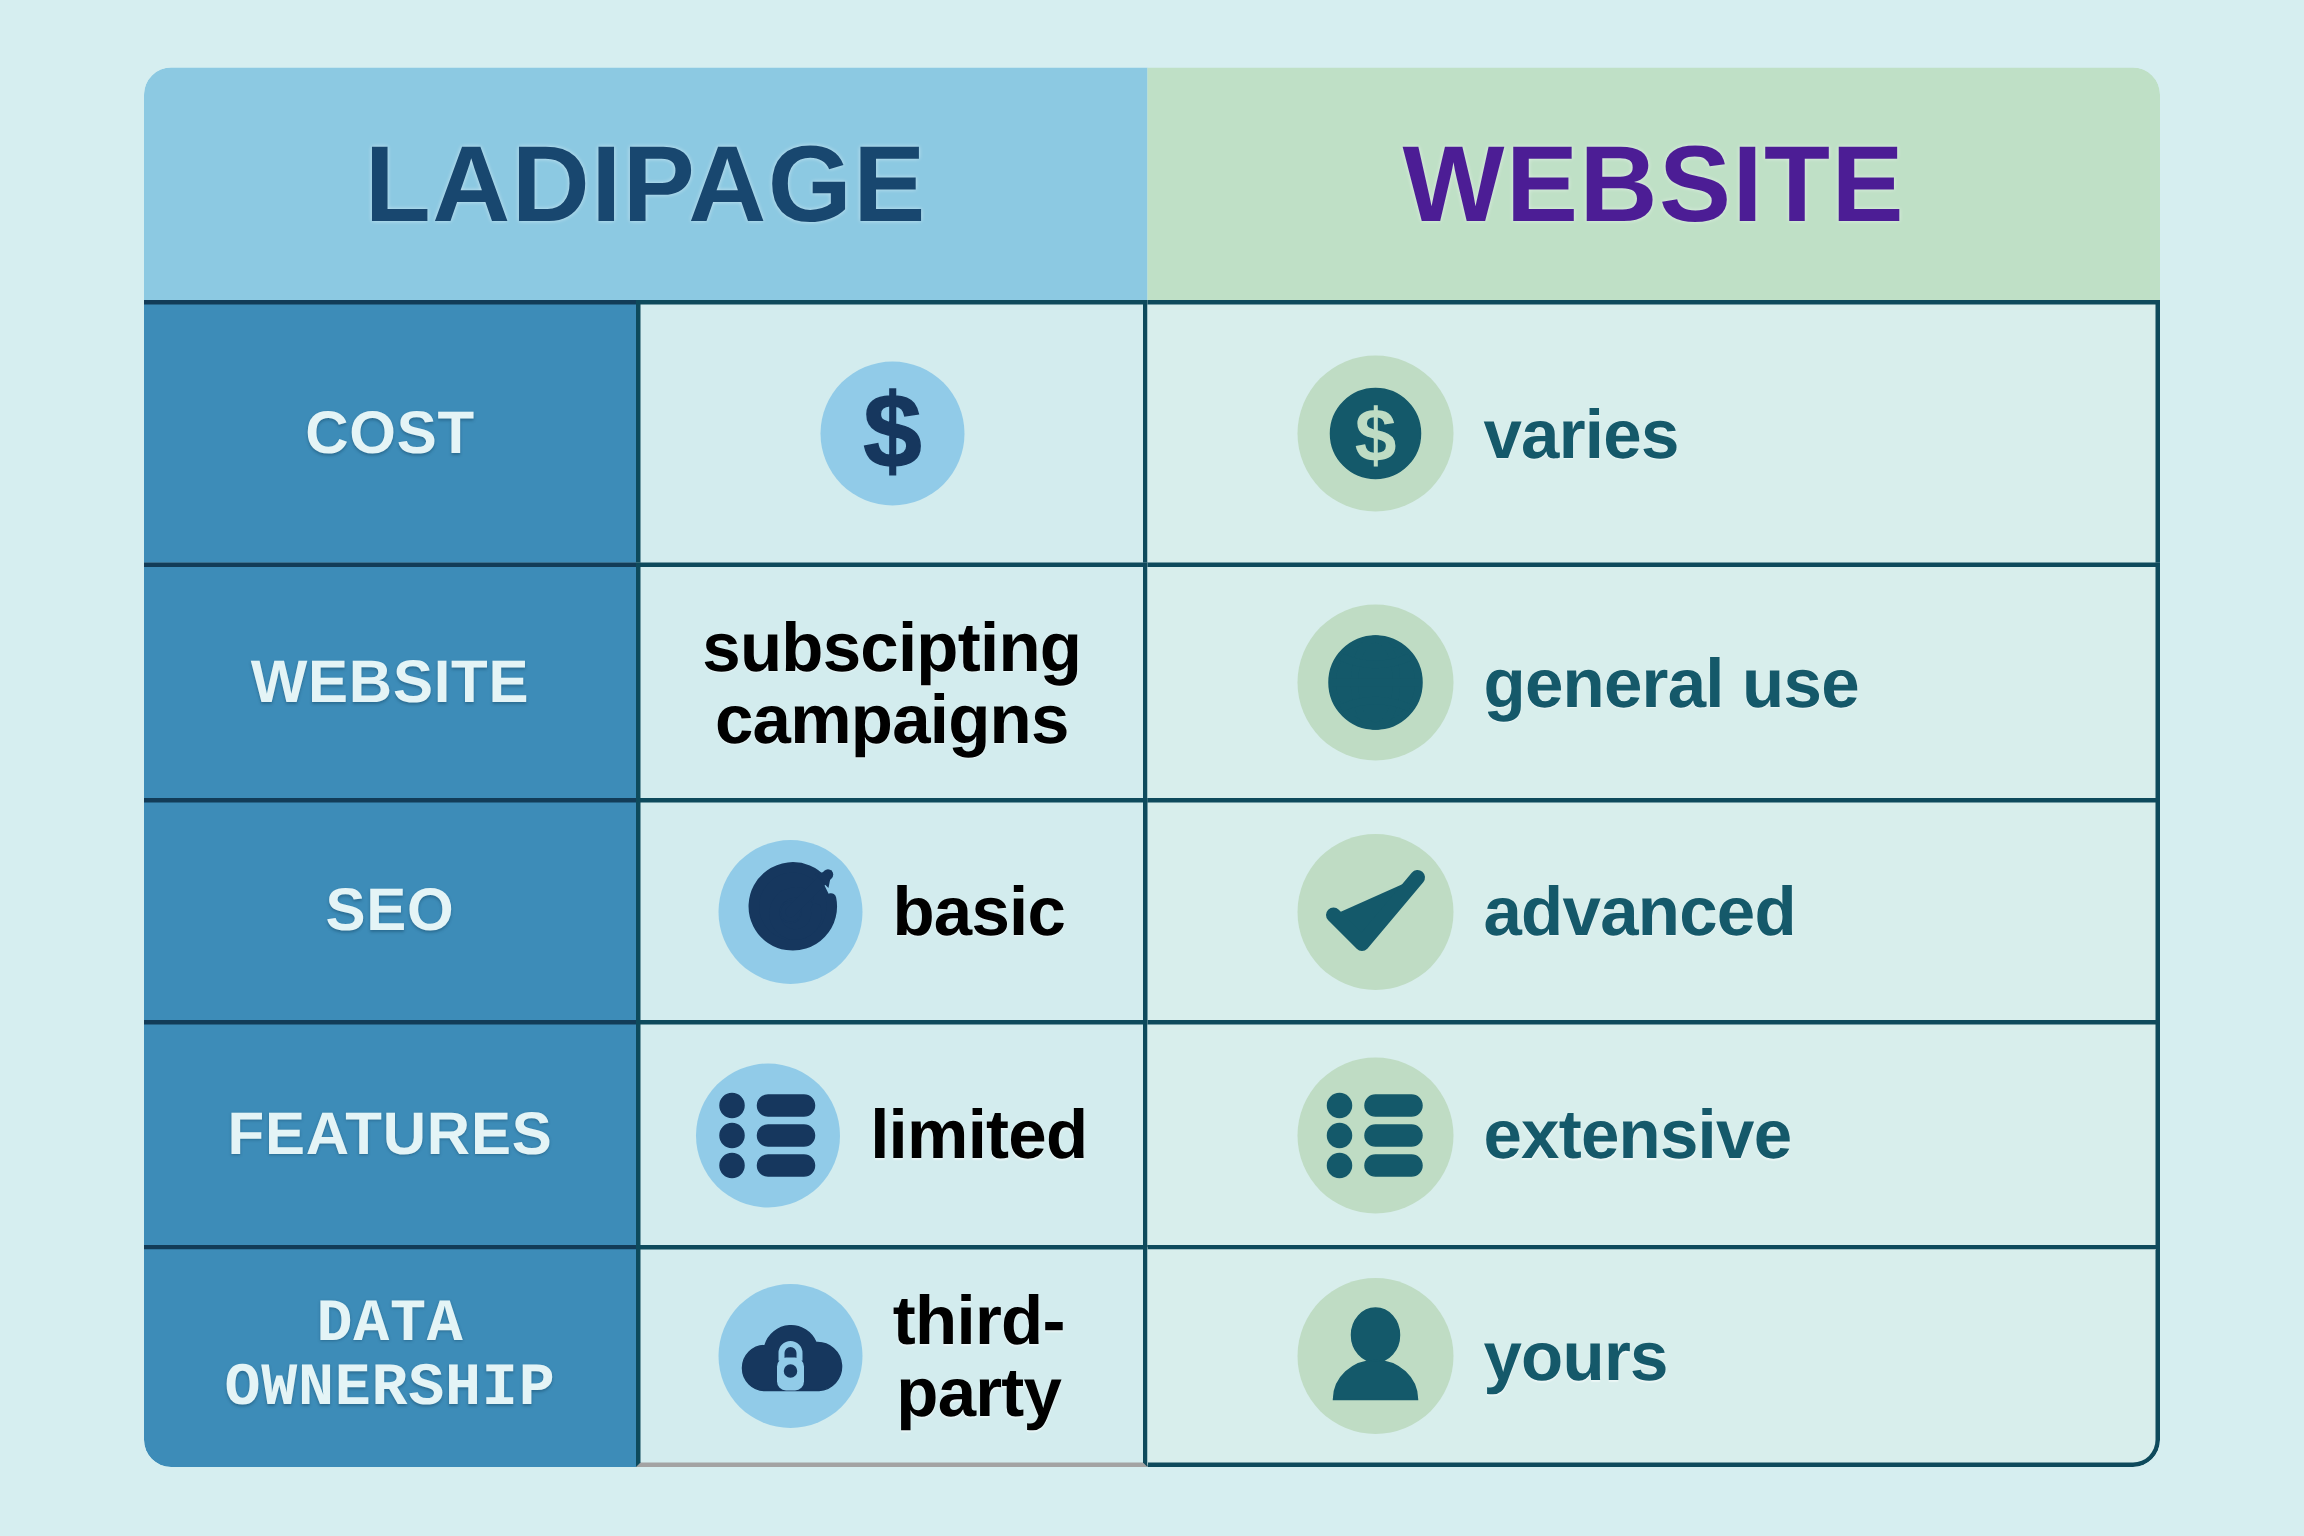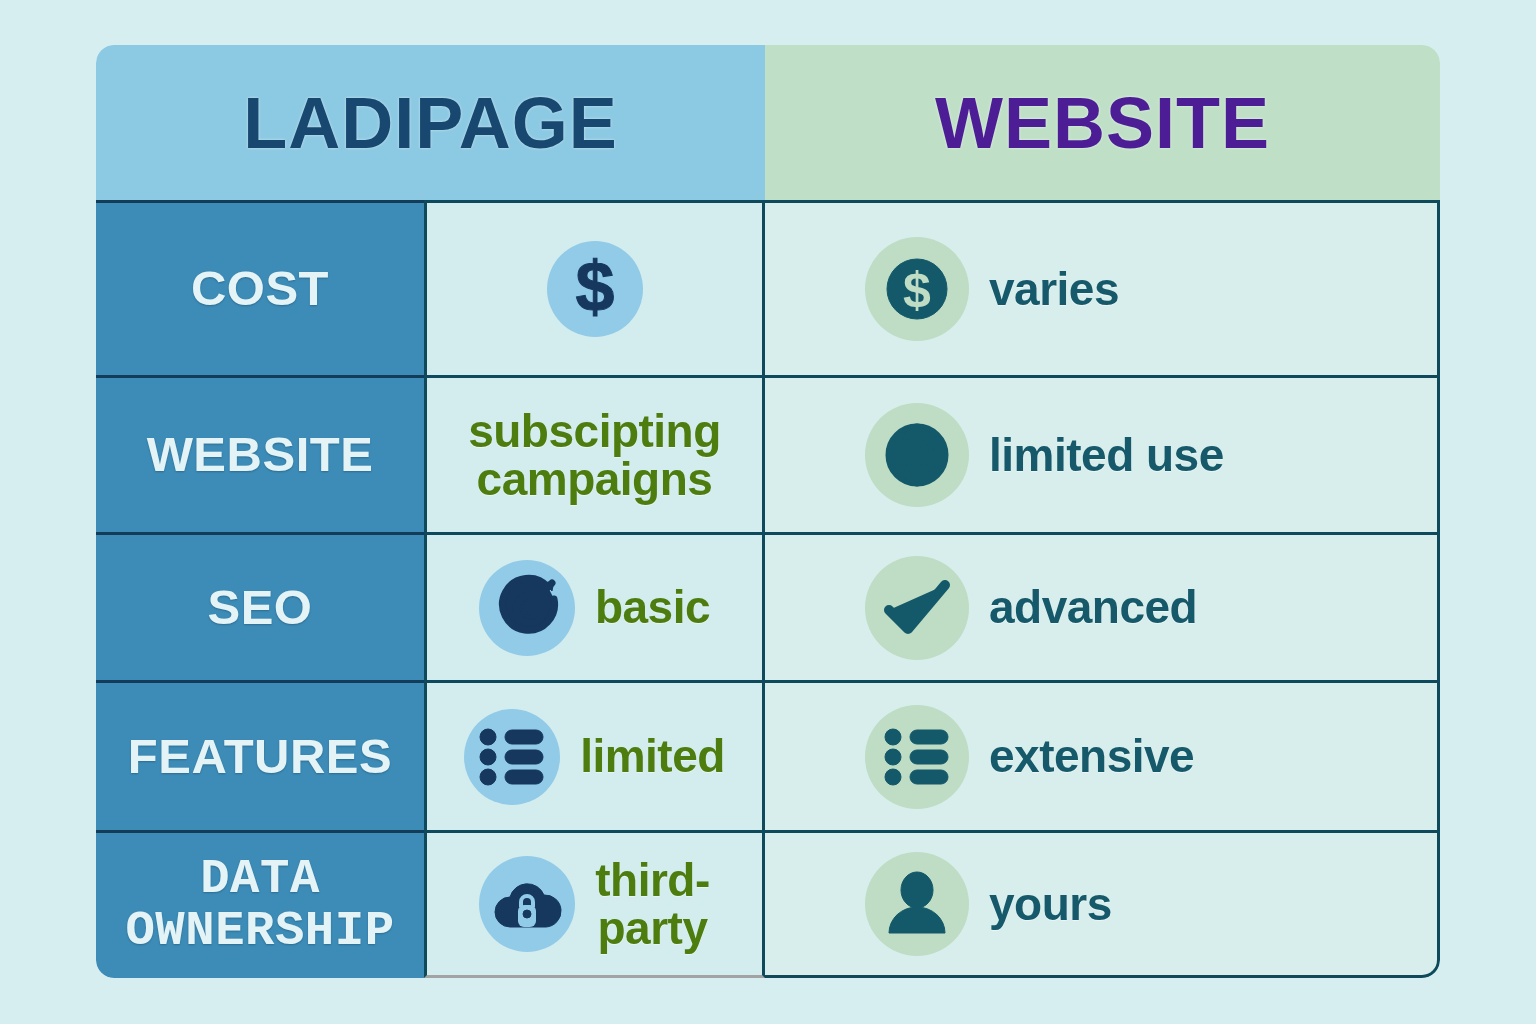--- a/index.html
+++ b/index.html
@@ -76,21 +76,21 @@
     justify-content: center;
     text-align: center;
     padding: 4px 10px;
     box-sizing: border-box;
     border-top: 3px solid #123c58;
     grid-column: 1;
   }
   .lbl.last { border-bottom-left-radius: 18px; font-family: Liberation Mono, monospace; }
   .lbl-text {
     color: #e4f4f6;
-    font-size: 49px;
+    font-size: 40px;
     font-weight: 800;
     line-height: 1.06;
     letter-spacing: .5px;
     text-shadow: 0 1px 2px rgba(10,50,75,.35);
   }
 
   
   .cell {
     display: flex;
     align-items: center;
@@ -122,21 +122,21 @@
   }
 
   
   .val {
     font-size: 46px;
     font-weight: 700;
     line-height: 1.05;
     letter-spacing: -.5px;
   }
   .val-ladi {
-    color: #4d7c0f;
+    color: #000000;
     text-align: center;
     text-shadow: 0 1px 1px rgba(255,255,255,.5);
   }
   .val-web {
     color: #15596a;
     text-shadow: 0 1px 1px rgba(255,255,255,.5);
   }
   .val.two-line { white-space: pre-line; }
 
   
@@ -213,21 +213,21 @@
           <svg width="74" height="74" viewBox="0 0 74 74">
             <g fill="none" class="ink-web" stroke-width="5">
               <circle cx="37" cy="37" r="29"></circle>
               <ellipse cx="37" cy="37" rx="14" ry="29"></ellipse>
               <line x1="8" y1="37" x2="66" y2="37"></line>
               <path d="M14 20 Q37 30 60 20"></path>
               <path d="M14 54 Q37 44 60 54"></path>
             </g>
           </svg>
         </span>
-        <span class="val val-web">limited use</span>
+        <span class="val val-web">general use</span>
       </div>
     </div>
 
     <div class="lbl" style="grid-row:4">
       <span class="lbl-text">SEO</span>
     </div>
     <div class="cell cell-web" style="grid-row:4">
       <div class="row-inner">
         <span class="badge badge-web">
           <svg width="76" height="68" viewBox="0 0 76 68">

